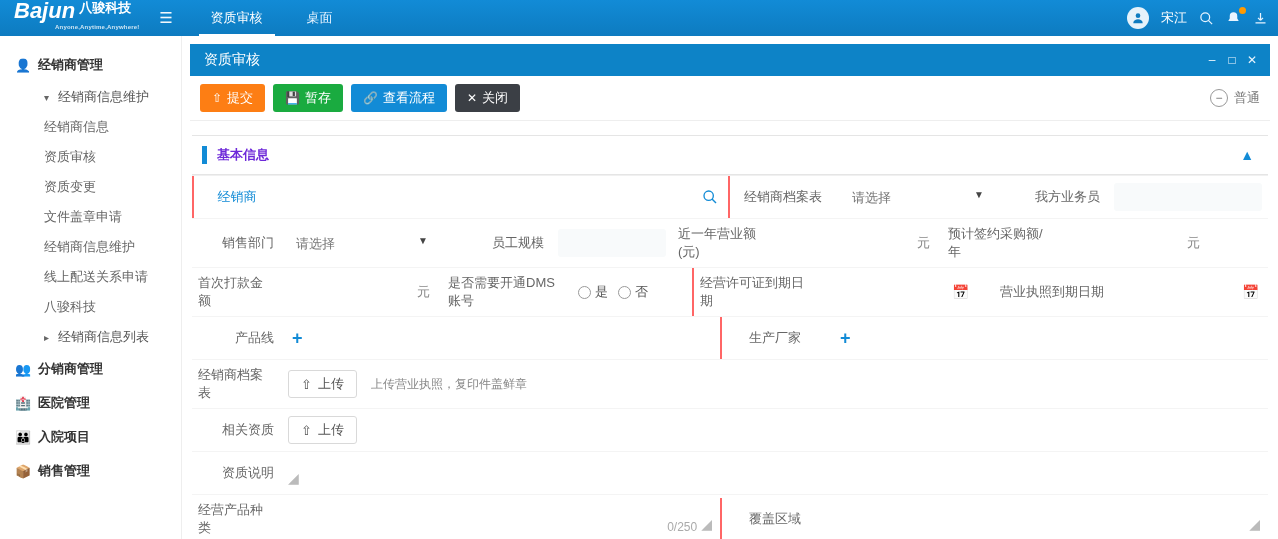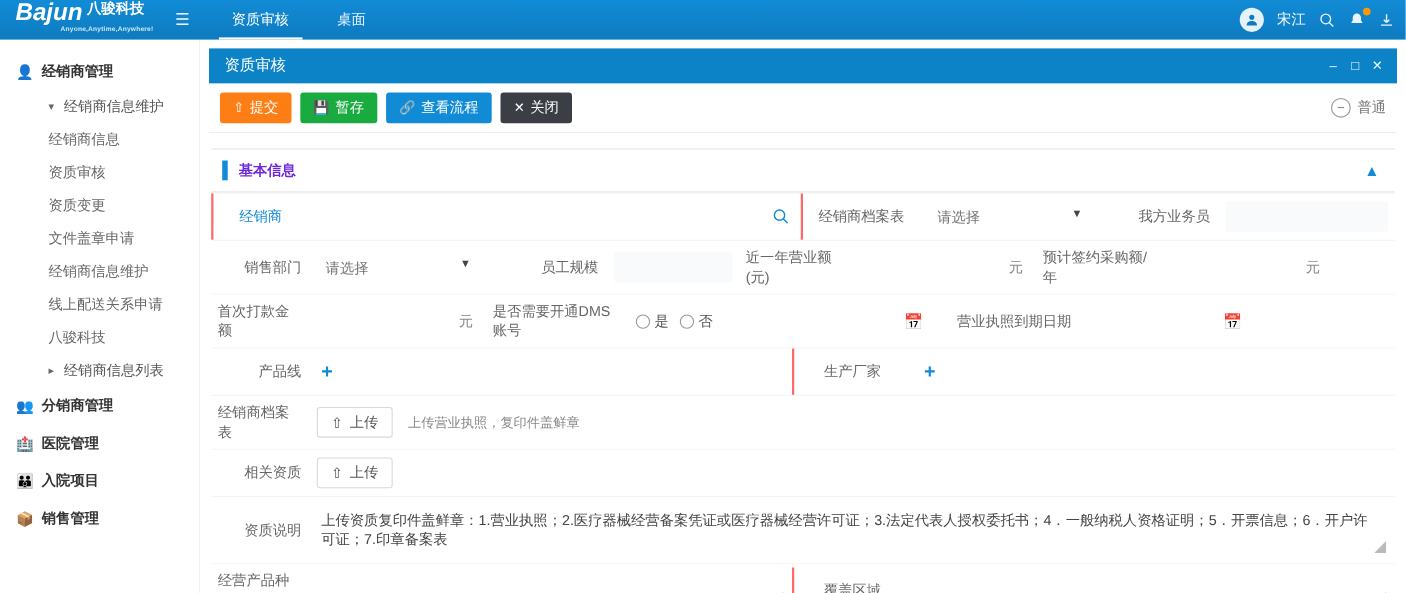--- a/index.html
+++ b/index.html
@@ -260,20 +260,21 @@
           <div class="cell val" style="width:120px;flex:0 0 120px">
             <span class="radio">
                 <span class="dot"></span>
                 <span>是</span>
               </span>
             <span class="radio">
                 <span class="dot"></span>
                 <span>否</span>
               </span>
           </div>
+          <div class="cell lab req" style="width:130px;flex:0 0 130px">经营许可证到期日期</div>
           <div class="cell val c1" style="justify-content:flex-end">
               <span class="cal-ico">📅</span>
             </div>
           <div class="cell lab" style="width:130px;flex:0 0 130px">营业执照到期日期</div>
           <div class="cell val c1" style="justify-content:flex-end">
               <span class="cal-ico">📅</span>
             </div>
         </div>
 
         <div class="row">
@@ -304,21 +305,20 @@
             <span class="upload-btn">
                 <span>⇧</span>
                 <span>上传</span>
               </span>
           </div>
         </div>
 
         <div class="row">
           <div class="cell lab w-lab">资质说明</div>
           <div class="cell val" style="align-items:flex-end">
-            <div class="ta" style="color:#444">上传资质复印件盖鲜章：1.营业执照；2.医疗器械经营备案凭证或医疗器械经营许可证；3.法定代表人授权委托书；4．一般纳税人资格证明；5．开票信息；6．开户许可证；7.印章备案表</div>
             <span class="resize-grip">◢</span>
           </div>
         </div>
 
         <div class="row">
           <div class="cell lab w-lab">经营产品种类</div>
           <div class="cell val" style="flex:1;align-items:flex-end;justify-content:flex-end">
             <span class="counter">0/250</span>
             <span class="resize-grip">◢</span>
           </div>

